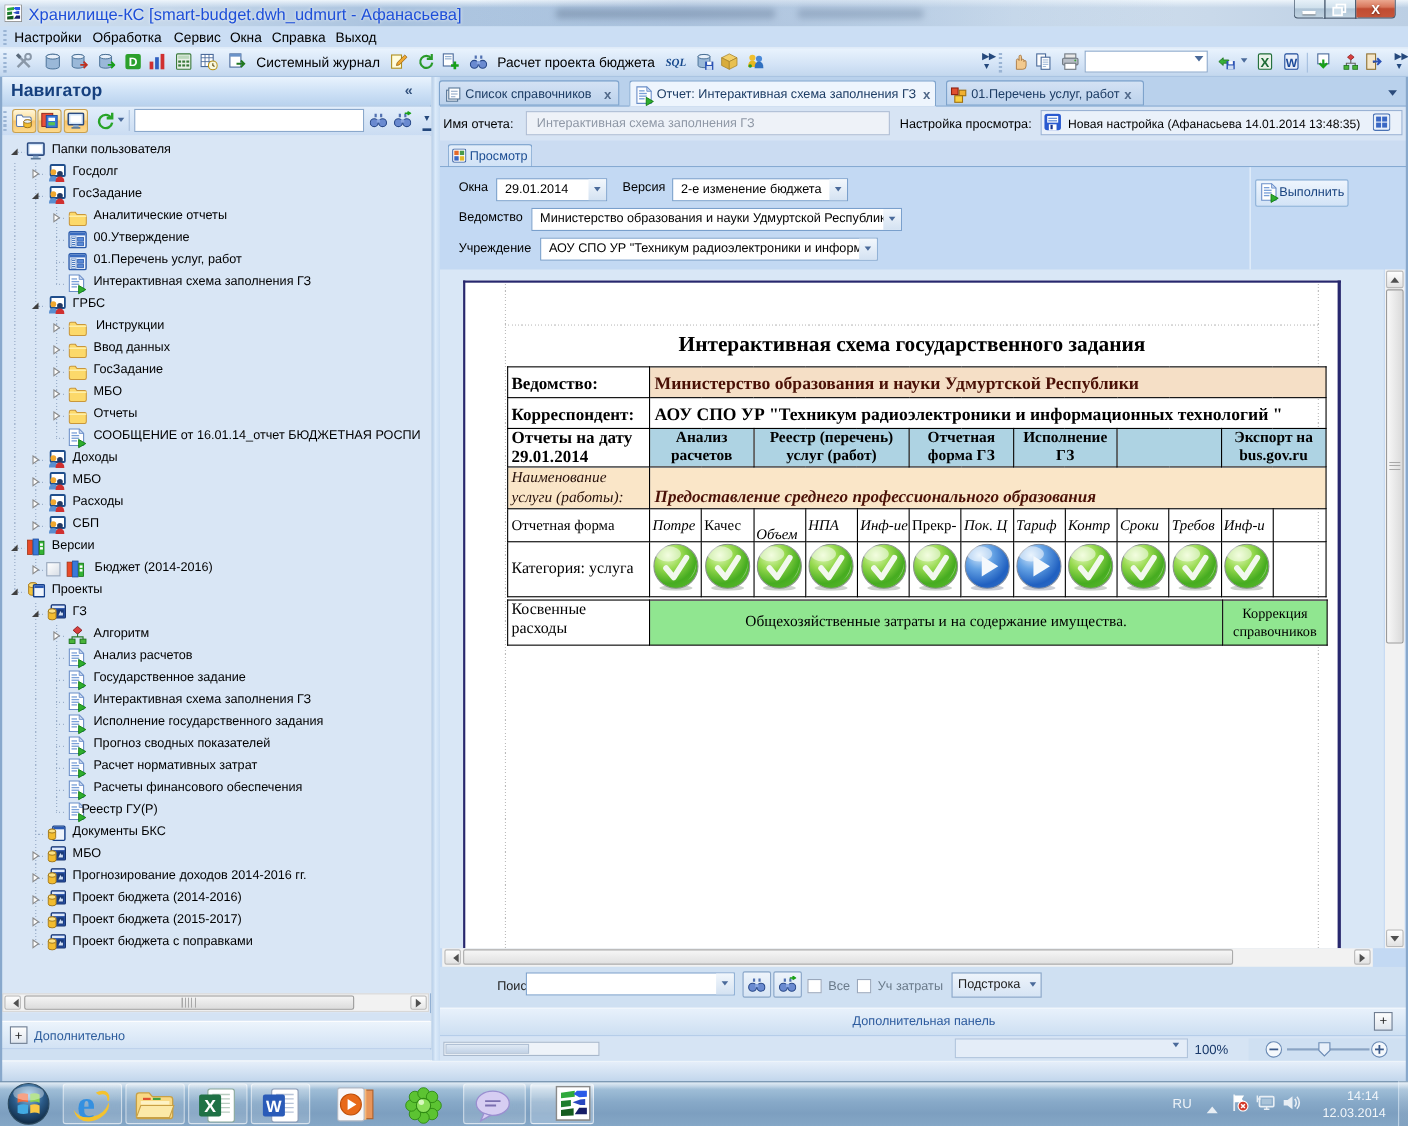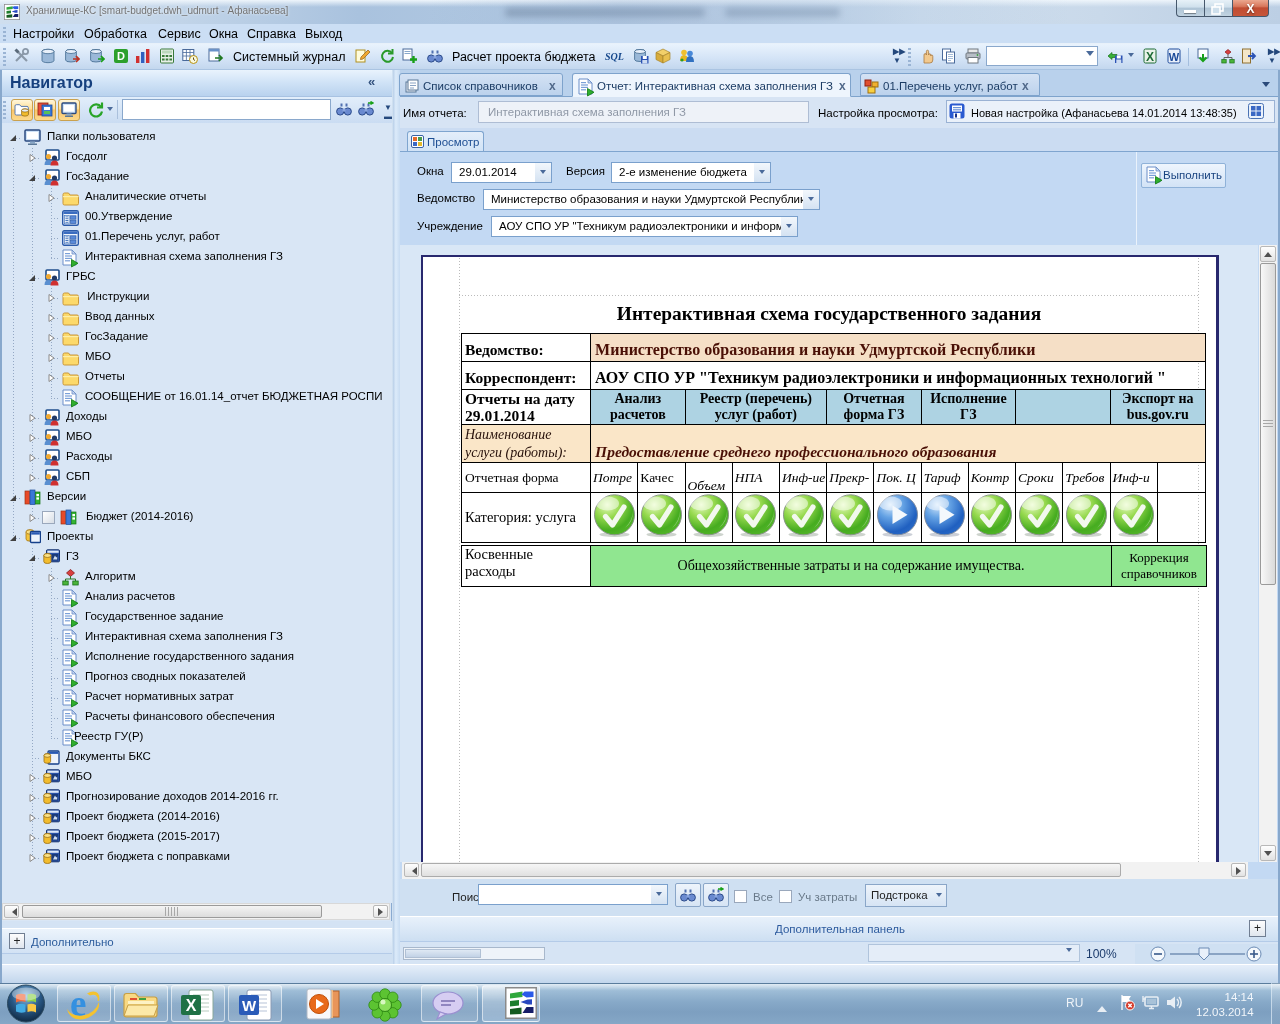--- a/index.html
+++ b/index.html
@@ -15,21 +15,21 @@
 <div class="a" style="left:430px;top:0px;width:640px;height:24px;background:linear-gradient(90deg,rgba(130,160,200,0),rgba(130,160,200,.25) 30%,rgba(150,180,215,.3) 60%,rgba(130,160,200,0));"></div>
 <svg class="a" style="left:4px;top:4px" width="16" height="16" viewBox="0 0 32 32">
     <rect x="0.75" y="0.75" width="30.5" height="30.5" fill="#fff" stroke="#8a8a8a" stroke-width="1.5"></rect>
     <path d="M5 6.5 L17.5 4.5 L17.5 10 L5 11.5 z" fill="#2fa83c"></path>
     <path d="M5 14 L14 13 L14 18.5 L5 19.5 z" fill="#1e7e2e"></path>
     <path d="M5 22 L16.5 20.5 L16.5 27 L5 27.5 z" fill="#155c20"></path>
     <path d="M19.5 4.5 L28.5 4.5 L28.5 10 L21.5 10.5 L16.5 7.5 z" fill="#2a5ae8"></path>
     <path d="M22.5 12.5 L27 12.2 L27 17.5 L22.5 17.5 L15.5 15 z" fill="#2848c0"></path>
     <path d="M21.5 20 L28.5 20 L28.5 26 L17.5 26 z" fill="#161e68"></path>
   </svg>
-<div class="a" style="left:26px;top:5px;font-size:10px;color:#737373;text-shadow:0 0 3px rgba(255,255,255,.9)">Хранилище-КС [smart-budget.dwh_udmurt - Афанасьева]</div>
+<div class="a" style="left:26px;top:5px;font-size:15px;color:#1d4ed8;text-shadow:0 0 3px rgba(255,255,255,.9)">Хранилище-КС [smart-budget.dwh_udmurt - Афанасьева]</div>
 <div class="a" style="left:1176px;top:0;width:29px;height:17px;background:linear-gradient(#e7f1f8 0%,#cfe0ec 45%,#aec4d6 50%,#c2d4e2 100%);border:1px solid #46586c;border-top:none;border-radius:0 0 0 4px"></div>
 <div class="a" style="left:1204px;top:0;width:29px;height:17px;background:linear-gradient(#e7f1f8 0%,#cfe0ec 45%,#aec4d6 50%,#c2d4e2 100%);border:1px solid #46586c;border-top:none"></div>
 <div class="a" style="left:1232px;top:0;width:37px;height:17px;background:linear-gradient(#eba78f 0%,#d8775c 40%,#c04c32 50%,#c7563a 100%);border:1px solid #46586c;border-top:none;border-radius:0 0 4px 0"></div>
 <div class="a" style="left:1184px;top:10px;width:12px;height:3px;background:#fff;box-shadow:0 1px 1px rgba(0,0,0,.4)"></div>
 <svg class="a" style="left:1211px;top:3px;" width="14" height="12" viewBox="0 0 14 12">
     <rect x="4" y="1" width="8" height="7" fill="none" stroke="#fff" stroke-width="1.6"></rect>
     <rect x="1" y="4" width="8" height="7" fill="#cfe0ec" stroke="#fff" stroke-width="1.6"></rect>
   </svg>
 <div class="a" style="left:1232px;top:2px;width:37px;height:14px;color:#fff;font-weight:bold;font-size:12px;text-align:center;text-shadow:0 1px 2px rgba(0,0,0,.5)">X</div>
 <div class="a" style="left:0;top:24px;width:1280px;height:20px;background:#cbdef4;border-bottom:1px solid #e8f1fa"></div>
@@ -819,21 +819,21 @@
         <td style="background:#fae6c8;font-style:italic;font-size:14px;line-height:18px;color:#26100a;padding-left:3px">Наименование<br>услуги (работы):</td>
         <td colspan="13" style="background:#fae6c8;font-weight:bold;font-style:italic;font-size:15.5px;color:#4a1006;padding-left:4px;padding-bottom:1px;vertical-align:bottom">Предоставление среднего профессионального образования</td>
       </tr>
       <tr style="height:14px;line-height:13px">
         <td style="font-size:13.5px;padding:0 0 0 3px">Отчетная форма</td>
         <td style="font-style:italic;font-size:13.5px;padding:0 0 0 2px">Потре</td>
         <td style="font-size:13.5px;padding:0 0 0 2px">Качес</td>
         <td style="font-style:italic;font-size:13.5px;padding:16px 0 0 2px">Объем</td>
         <td style="font-style:italic;font-size:13.5px;padding:0 0 0 2px">НПА</td>
         <td style="font-style:italic;font-size:13.5px;padding:0 0 0 2px">Инф-ие</td>
-        <td style="font-style:italic;font-size:13.5px;padding:0 0 0 2px">Прекр-</td>
+        <td style="font-size:13.5px;padding:0 0 0 2px">Прекр-</td>
         <td style="font-style:italic;font-size:13.5px;padding:0 0 0 2px">Пок. Ц</td>
         <td style="font-style:italic;font-size:13.5px;padding:0 0 0 2px">Тариф</td>
         <td style="font-style:italic;font-size:13.5px;padding:0 0 0 2px">Контр</td>
         <td style="font-style:italic;font-size:13.5px;padding:0 0 0 2px">Сроки</td>
         <td style="font-style:italic;font-size:13.5px;padding:0 0 0 2px">Требов</td>
         <td style="font-style:italic;font-size:13.5px;padding:0 0 0 2px">Инф-и</td>
         <td></td>
       </tr>
       <tr style="height:50px">
         <td style="font-size:14.5px;padding-left:3px">Категория: услуга</td>
@@ -1192,14 +1192,14 @@
     <rect x="3" y="2" width="13" height="9" rx="1" fill="none" stroke="#e8eef4" stroke-width="1.6"></rect>
     <rect x="5" y="4" width="9" height="5" fill="#a8c2d8"></rect>
     <path d="M7 13.5 h5 M9.5 11 v2.5" stroke="#e8eef4" stroke-width="1.4"></path>
     <path d="M1 1 v6 M1 4 h3" stroke="#e8eef4" stroke-width="1.4"></path>
   </svg>
 <svg class="a" style="left:1166px;top:995px;" width="17" height="15" viewBox="0 0 17 15">
     <path d="M1 5 h3.5 L9 1.5 v12 L4.5 10 H1 z" fill="#e8eef4"></path>
     <path d="M11 4 a5 5 0 0 1 0 7 M13 2 a8 8 0 0 1 0 11" stroke="#e8eef4" stroke-width="1.5" fill="none"></path>
   </svg>
 <div class="a" style="left:1213px;top:991px;width:52px;text-align:center;font-size:11.5px;color:#f2f6fa">14:14</div>
-<div class="a" style="left:1196px;top:1006px;width:70px;font-size:11.5px;color:#f2f6fa">12.03.2014</div>
+<div class="a" style="left:1196px;top:1006px;width:70px;text-align:center;font-size:11.5px;color:#f2f6fa">12.03.2014</div>
 <div class="a" style="left:1271px;top:983px;width:1px;height:41px;background:rgba(240,248,255,.6)"></div>
 <div class="a" style="left:1272px;top:983px;width:8px;height:41px;background:linear-gradient(rgba(255,255,255,.25),rgba(120,150,180,.3))"></div>
 </body></html>

